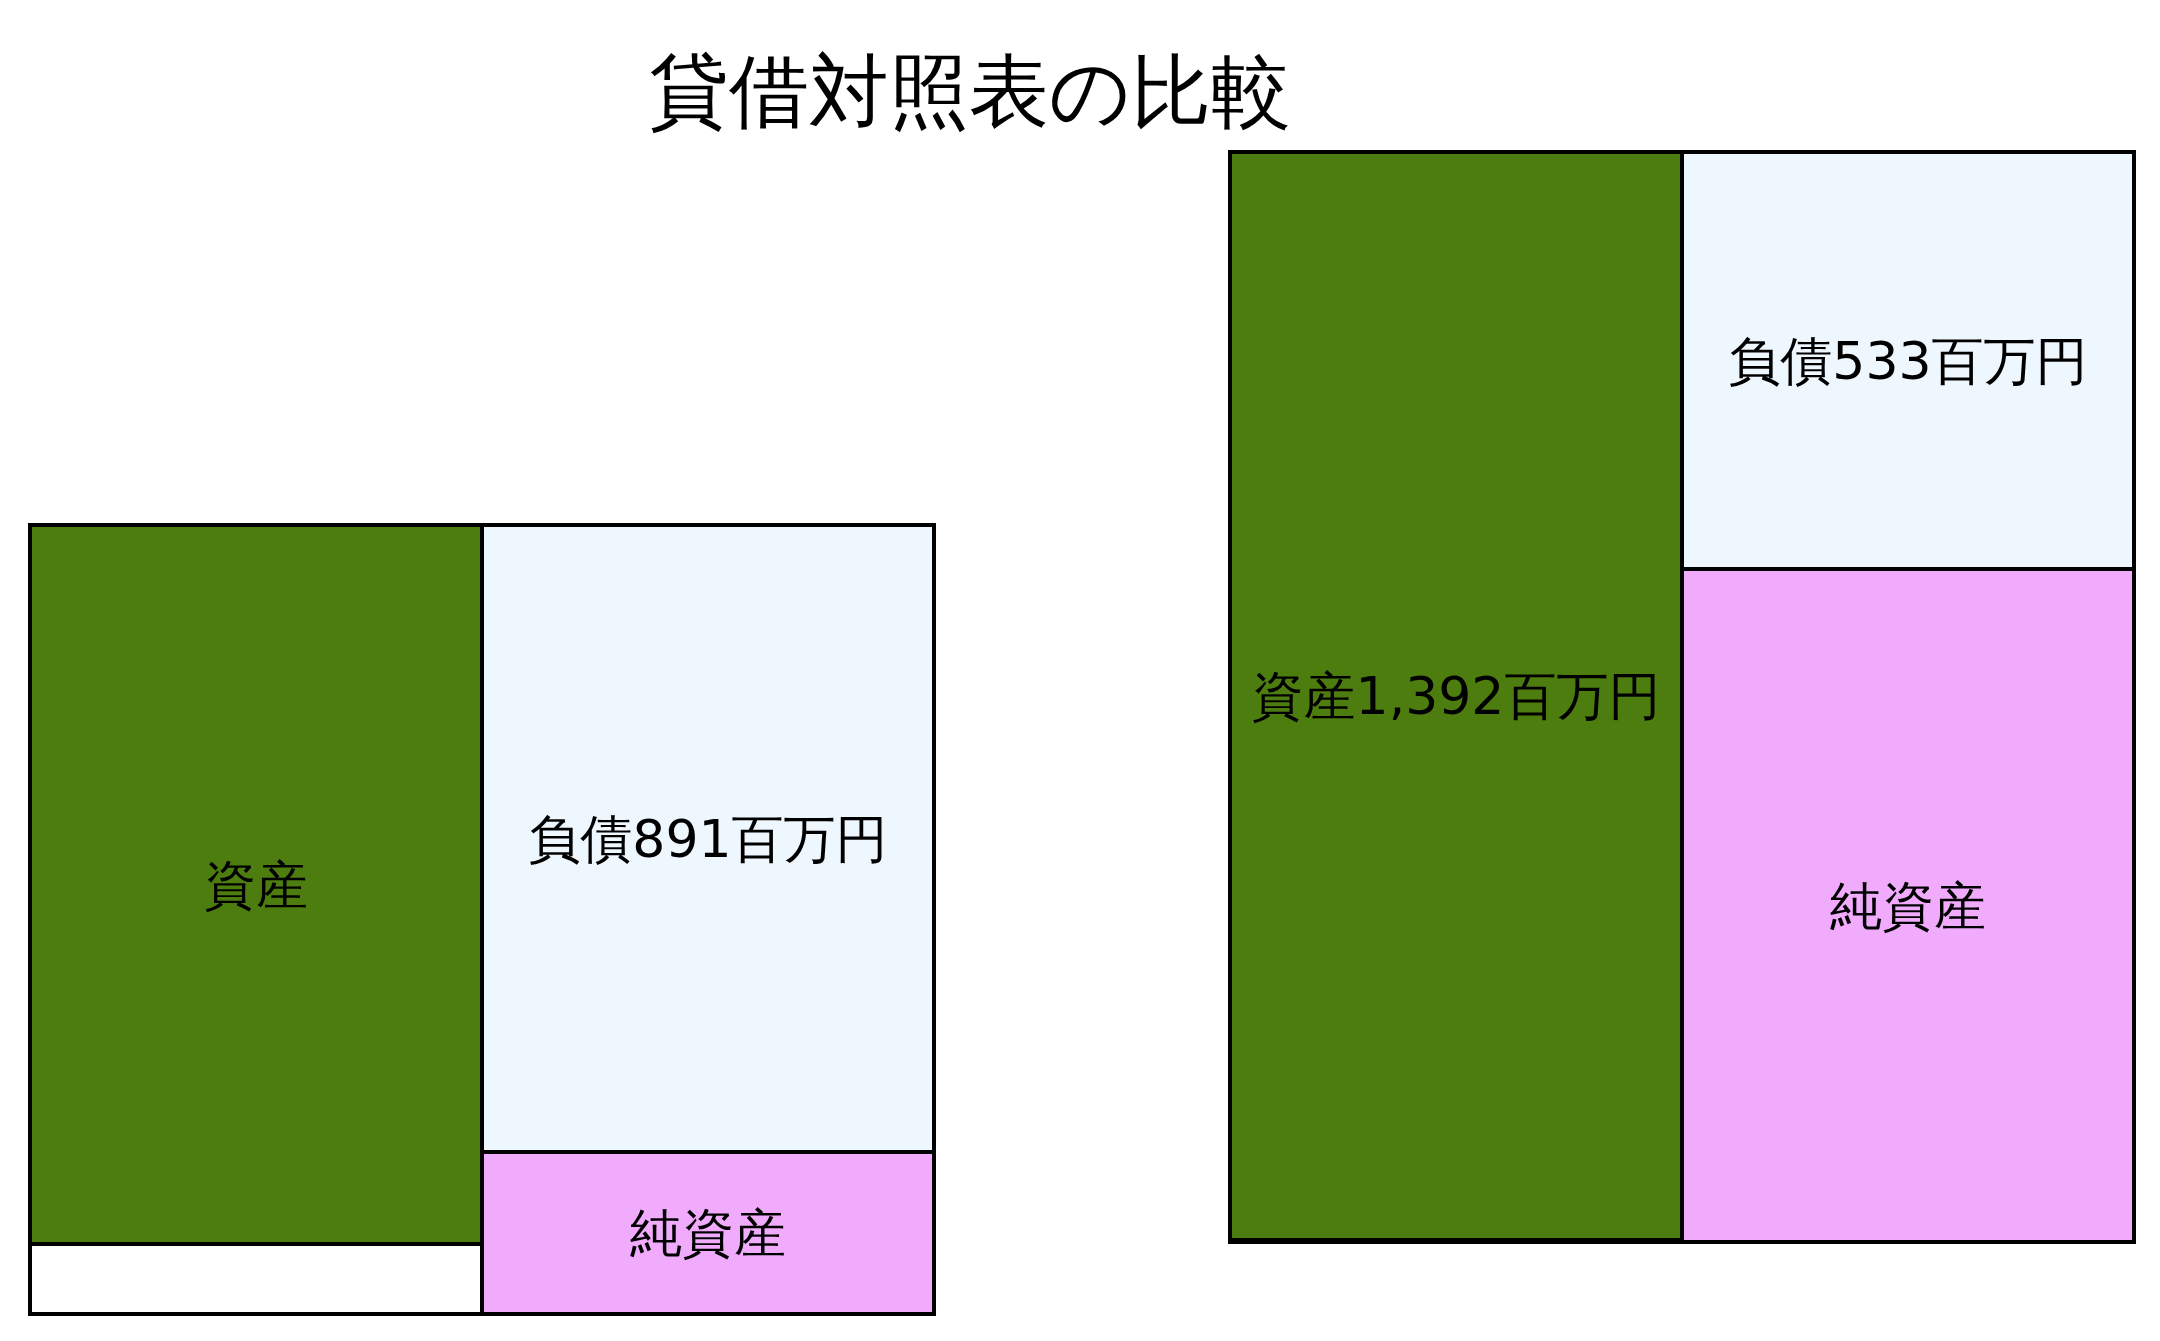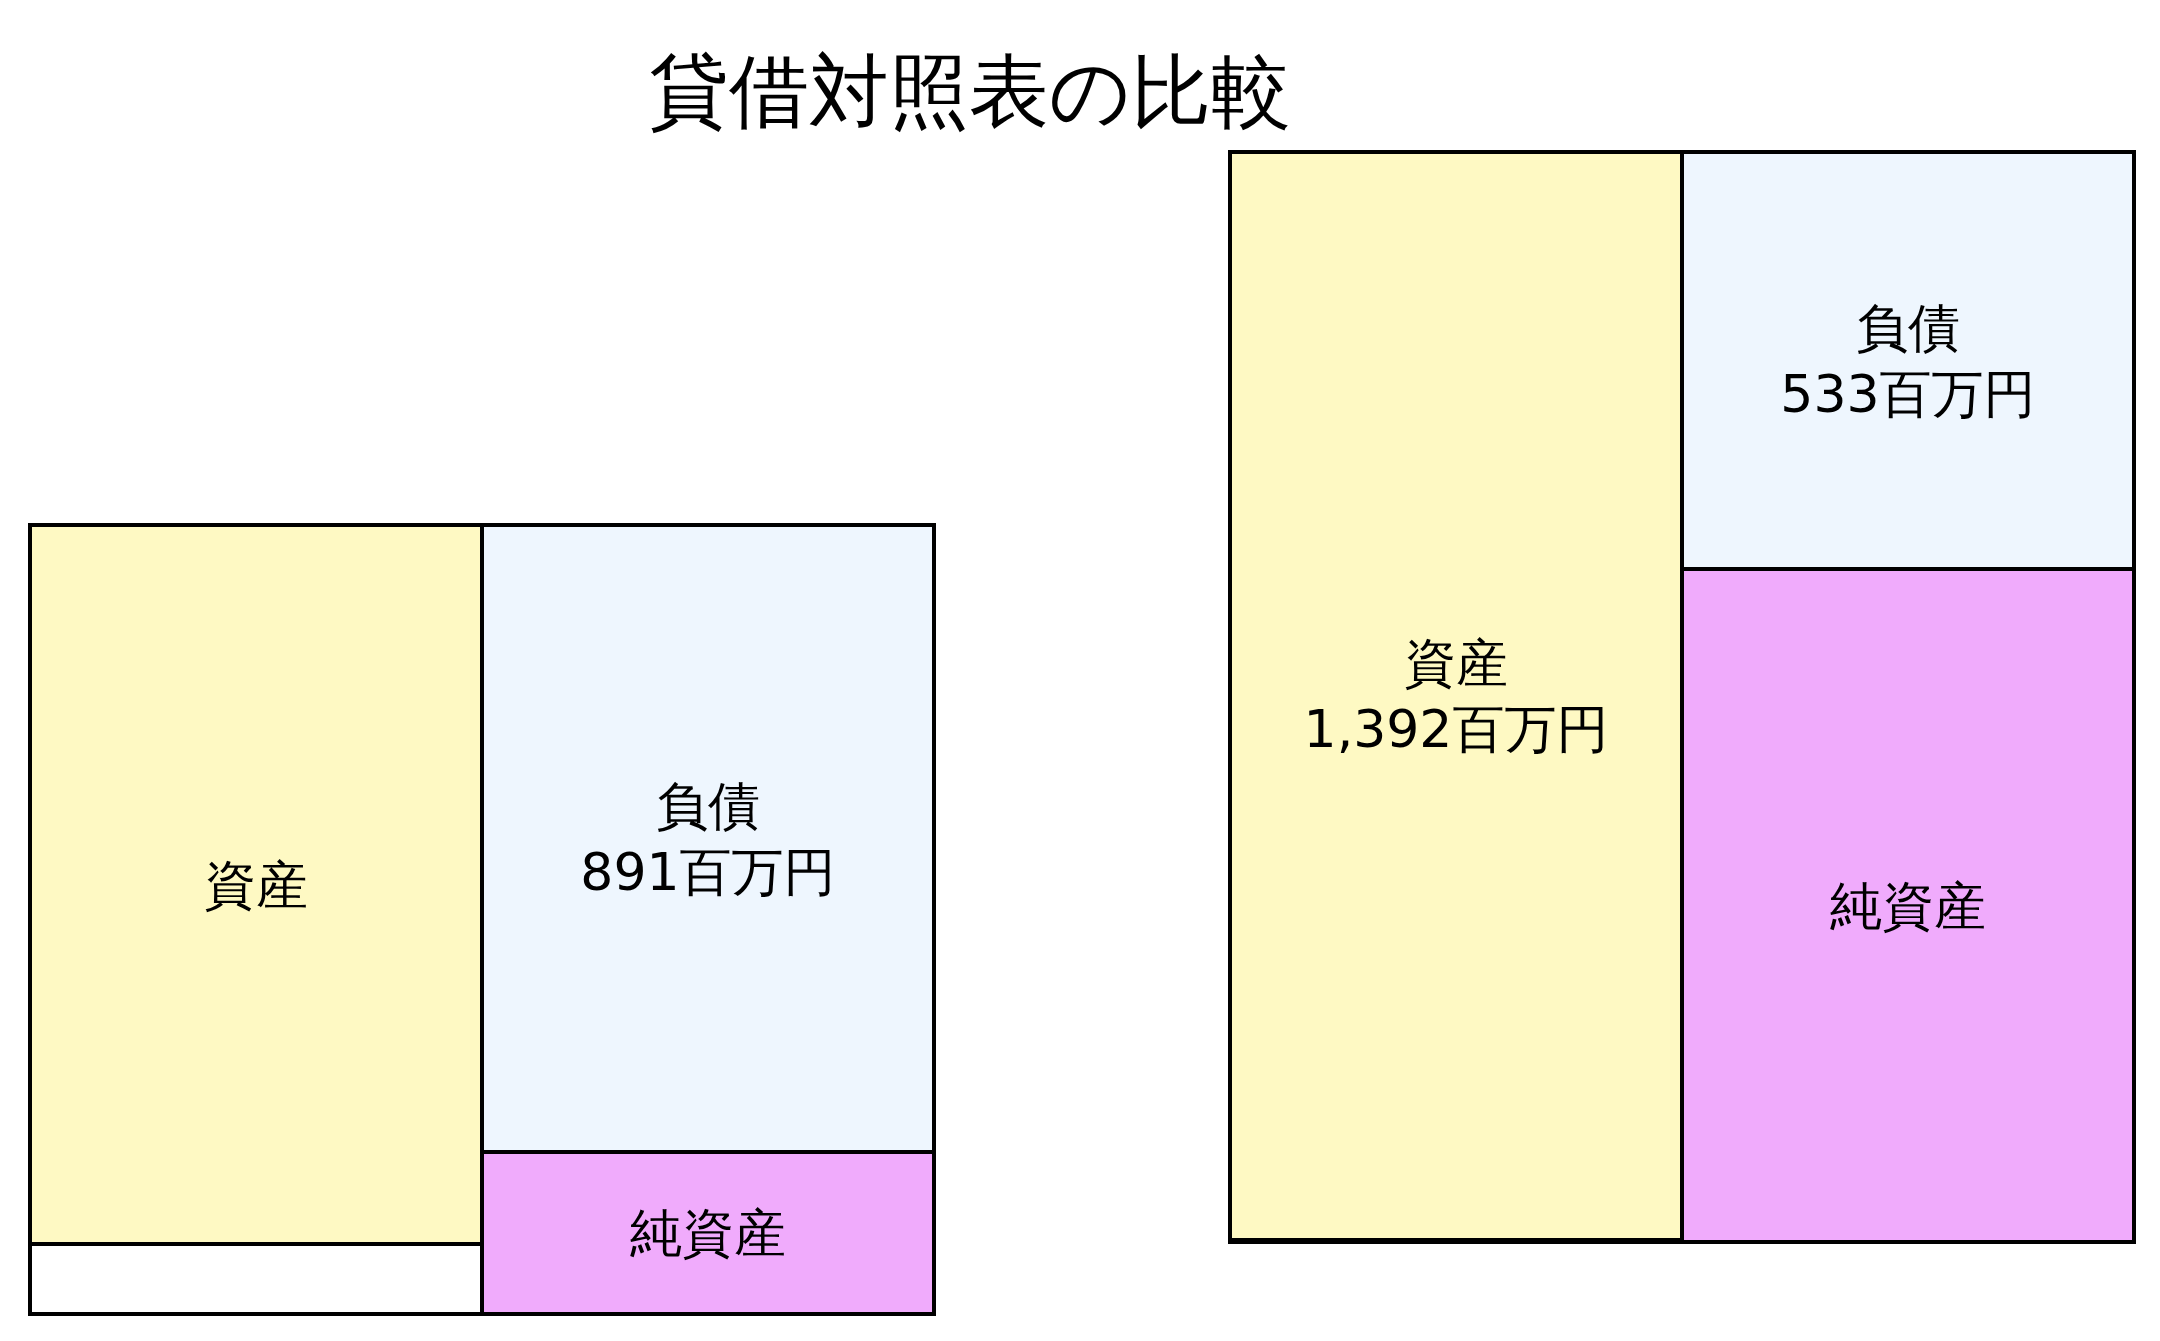--- a/index.html
+++ b/index.html
@@ -1,23 +1,23 @@
 <!DOCTYPE html>
 <html><head>
 <meta charset="utf-8">
 <style>
   html, body { margin: 0; padding: 0; background: #ffffff; }
   body { width: 2160px; height: 1341px; position: relative; overflow: hidden;
          font-family: "DejaVu Sans", "Liberation Sans", sans-serif; color: #000; }
   .title { position: absolute; left: 0; width: 1940px; top: 42px; text-align: center;
            font-size: 80px; line-height: 100px; font-weight: normal; }
   .box { position: absolute; box-sizing: border-box; border: 4px solid #000;
-         display: flex; flex-direction: column; align-items: center; justify-content: center; }
+         display: flex; flex-direction: row; align-items: center; justify-content: center; }
   .lbl { font-size: 52px; line-height: 66px; text-align: center; white-space: nowrap; }
-  .assets { background: #fef9c3; }
+  .assets { background: #4d7c0f; }
   .liab { background: #EEF6FE; }
   .net { background: #f0abfc; }
   .empty { background: #ffffff; }
 </style>
 </head>
 <body>
 
 <div class="title">貸借対照表の比較</div>
 
 <div>

